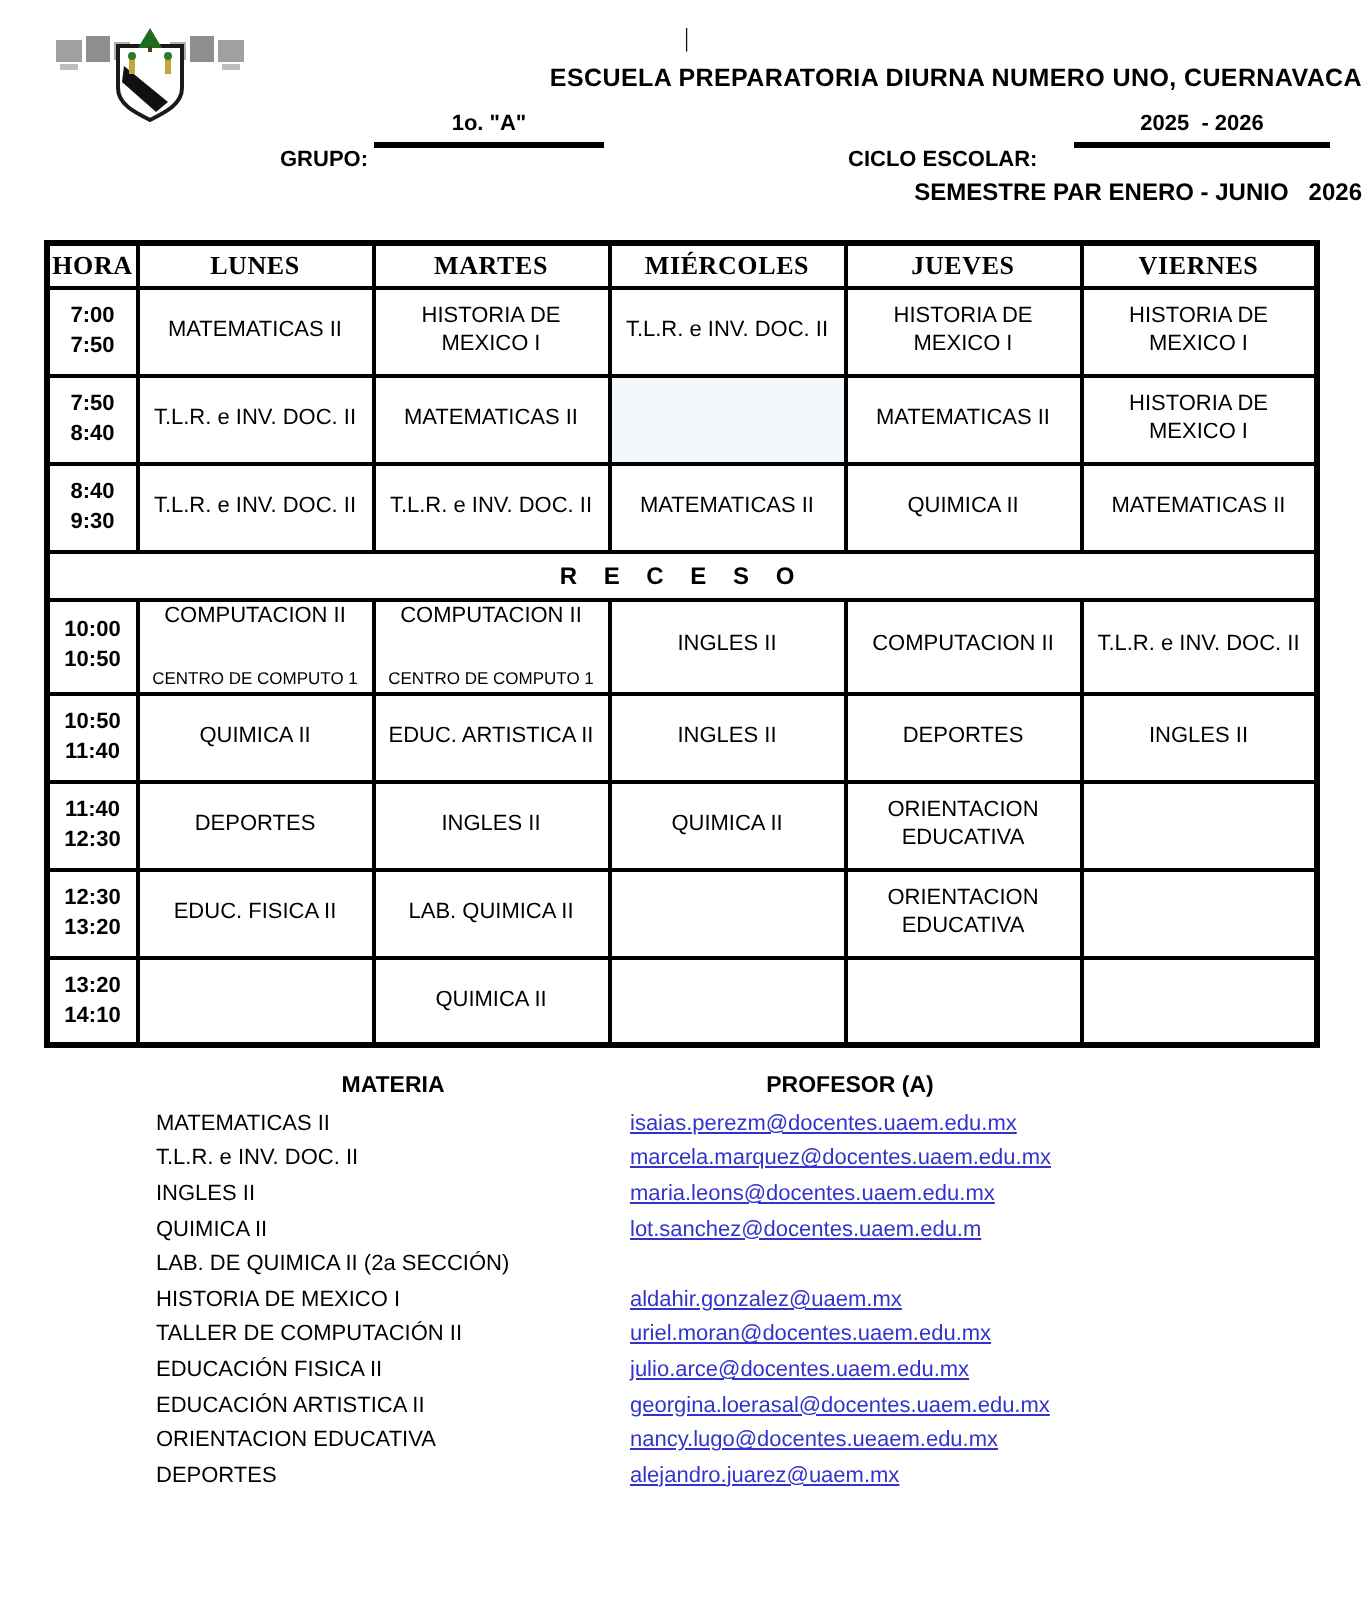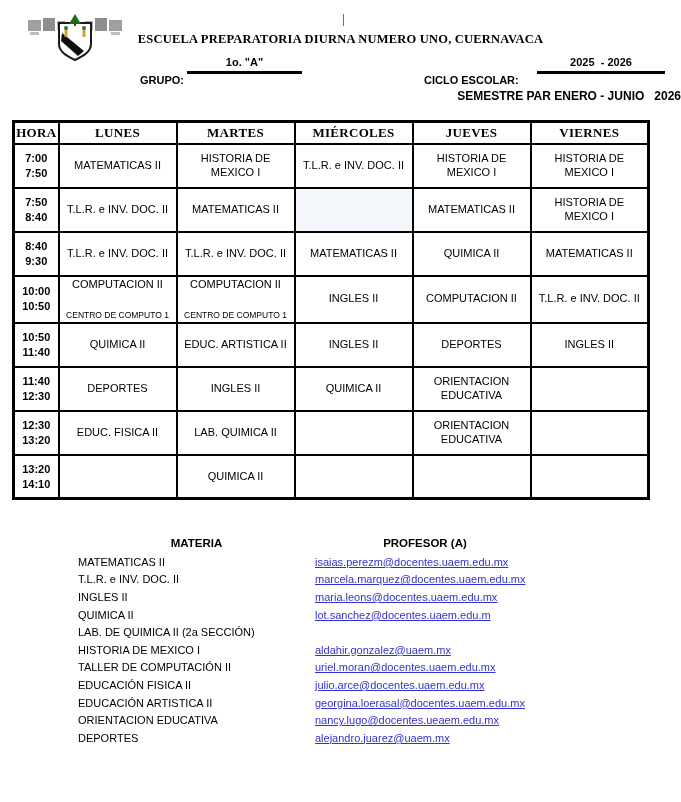--- a/index.html
+++ b/index.html
@@ -7,40 +7,40 @@
   .page {
     position:relative; width:681px; height:802px; background:#fff;
     font-family:"Liberation Sans", sans-serif; color:#000; overflow:hidden;
   }
   .pre { white-space:pre; }
 
   
   .logo { position:absolute; left:28px; top:13px; width:94px; height:48px; }
   .cursor { position:absolute; left:342px; top:11px; font:13px "Liberation Serif", serif; color:#111; }
   .school-name {
-    position:absolute; top:32px; left:0; width:100%; text-align:center;
-    font-family:Liberation Serif, serif; font-weight:bold; font-size:12.5px; letter-spacing:.2px;
+    position:absolute; top:32px; left:0; width:100%; text-align:right;
+    font-family:Liberation Sans, sans-serif; font-weight:bold; font-size:12.5px; letter-spacing:.2px;
   }
   .lbl { position:absolute; font-size:11px; font-weight:bold;margin-top:12px; }
   .grupo-label { left:140px; top:62px; }
   .ciclo-label { left:424px; top:62px; }
   .fill-value {
     position:absolute; top:56px; border-bottom:3px solid #000; text-align:center;
     font-size:11px; font-weight:bold; padding-bottom:3px;
   }
   .grupo-value { left:187px; width:115px; }
   .ciclo-value { left:537px; width:128px; }
   .semester-title {
     position:absolute; top:89px; left:0; width:100%; text-align:right;
     font-size:12px; font-weight:bold;
   }
 
   
   table.schedule {
-    position:absolute; left:12px; top:120px; width:638px;
+    position:absolute; left:22px; top:120px; width:638px;
     border-collapse:collapse; table-layout:fixed;
     border:3px solid #000;
   }
   table.schedule col.hora { width:45px; }
   table.schedule th, table.schedule td { border:2px solid #000; vertical-align:middle; text-align:center; }
   table.schedule th {
     height:22px; font-family:"Liberation Serif", serif; font-weight:bold; font-size:13px; letter-spacing:.3px;
   }
   tr.slot td { height:44px; }
   td.time { font-weight:bold; font-size:11px; line-height:1.35; }
@@ -173,20 +173,23 @@
         <td class="cell">
             <div class="main">MATEMATICAS II</div>
           </td>
         <td class="cell">
             <div class="main">QUIMICA II</div>
           </td>
         <td class="cell">
             <div class="main">MATEMATICAS II</div>
           </td>
       </tr>
+      <tr class="receso-row">
+        <td colspan="6">R E C E S O</td>
+      </tr>
       <tr class="slot">
         <td class="time">
             <div>10:00</div>
             <div>10:50</div>
           </td>
         <td class="cell">
             <div class="main">COMPUTACION II</div>
             <div class="sub">CENTRO DE COMPUTO 1</div>
           </td>
         <td class="cell">

